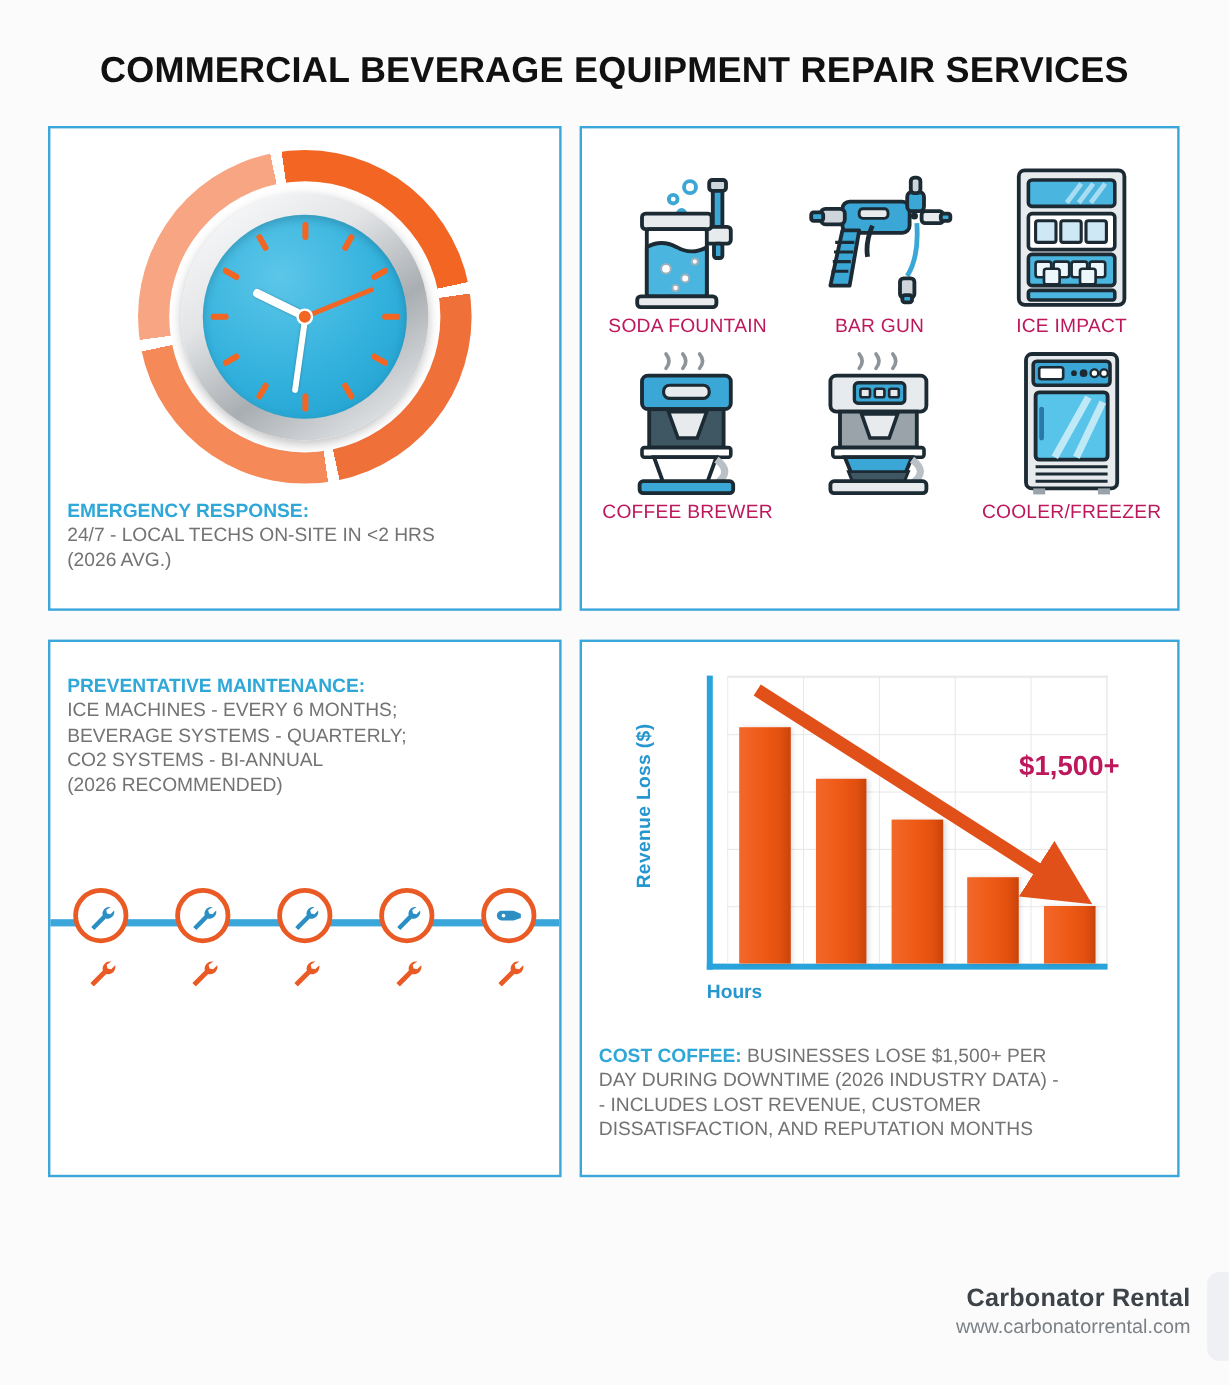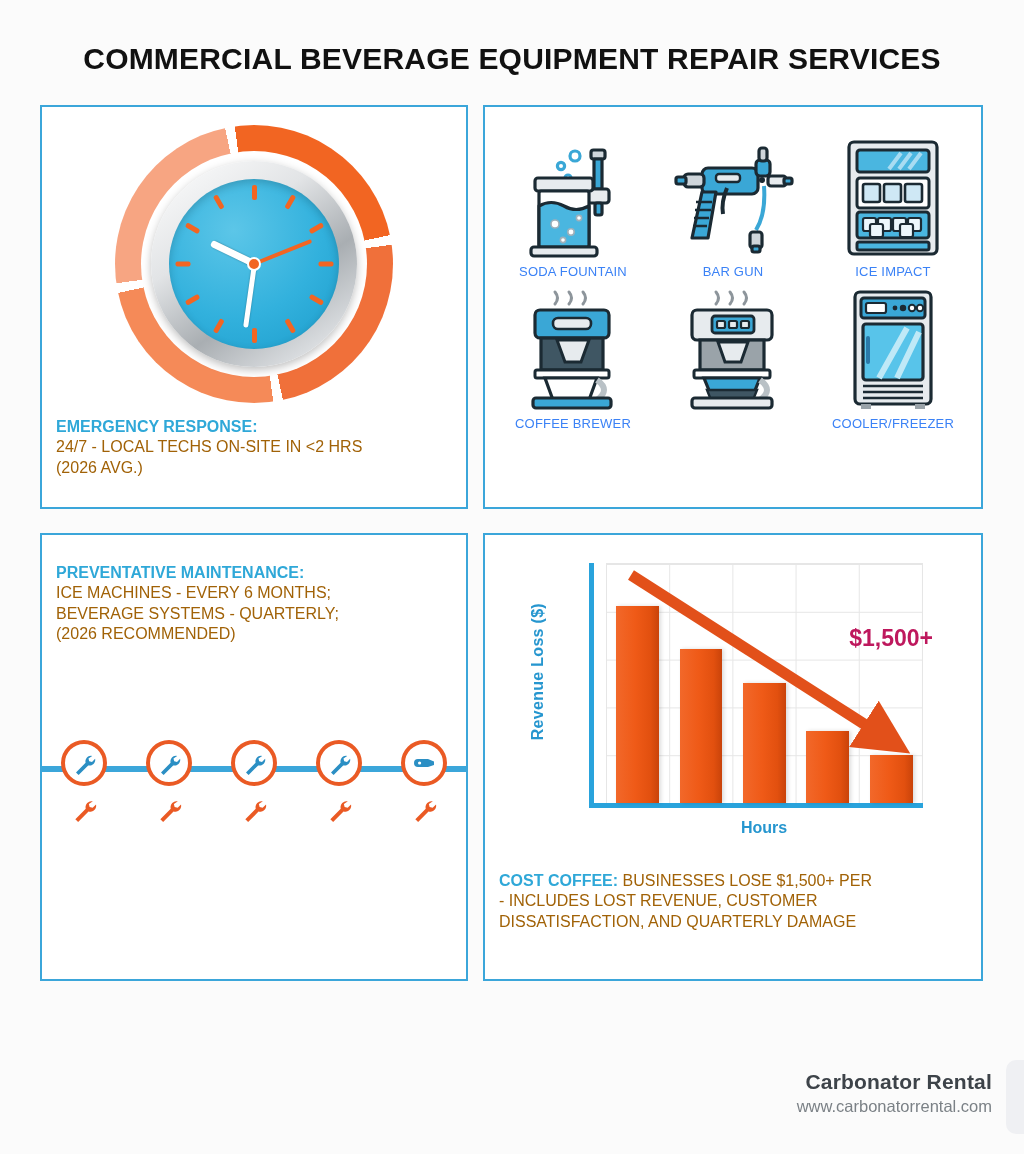--- a/index.html
+++ b/index.html
@@ -67,28 +67,28 @@
   .hand-h,.hand-m,.hand-s{position:absolute;left:50%;bottom:50%;transform-origin:50% 100%;border-radius:3px;}
   .hand-h{width:7px;margin-left:-3.5px;height:48px;background:#fff;box-shadow:0 1px 2px rgba(0,0,0,.35);}
   .hand-m{width:5px;margin-left:-2.5px;height:64px;background:#fff;box-shadow:0 1px 2px rgba(0,0,0,.35);}
   .hand-s{width:4px;margin-left:-2px;height:62px;background:#f26522;}
   .hub{position:absolute;left:50%;top:50%;width:14px;height:14px;margin:-7px 0 0 -7px;
     border-radius:50%;background:#f26522;border:2px solid #fff;box-sizing:border-box;}
 
   
   .caption{position:absolute;left:14px;right:14px;text-align:left;line-height:1.28;}
   .cap-head{color:#2fa8d8;font-weight:bold;font-size:16px;}
-  .cap-body{color:#a16207;font-size:16px;}
+  .cap-body{color:#737373;font-size:16px;}
 
   
   .equip-grid{position:absolute;left:8px;right:8px;top:26px;
     display:grid;grid-template-columns:repeat(3,1fr);row-gap:6px;}
   .equip-cell{display:flex;flex-direction:column;align-items:center;}
   .equip-art{height:125px;display:flex;align-items:flex-end;justify-content:center;}
-  .equip-label{font-size:13px;color:#3b82f6;letter-spacing:.2px;margin-top:6px;white-space:nowrap;}
+  .equip-label{font-size:16px;color:#be185d;letter-spacing:.2px;margin-top:6px;white-space:nowrap;}
 
   
   .timeline{position:absolute;left:0;right:0;top:205px;height:96px;}
   .tl-line{position:absolute;left:0;right:0;top:26px;height:6px;background:#3ba6da;}
   .tl-nodes{position:absolute;left:0;right:0;top:0;display:flex;justify-content:space-around;}
   .tl-node{width:56px;display:flex;flex-direction:column;align-items:center;}
   .tl-circle{width:46px;height:46px;border-radius:50%;background:#fff;
     border:4px solid #ea5a24;box-sizing:border-box;display:flex;align-items:center;justify-content:center;}
   .tl-sub{margin-top:10px;}
 
@@ -101,21 +101,21 @@
   .grid-area{position:absolute;left:12px;top:0;right:0;bottom:0;
     background-image:
       linear-gradient(to right,#e6e6e6 1px,transparent 1px),
       linear-gradient(to bottom,#e6e6e6 1px,transparent 1px);
     background-size:20% 20%;
     border-top:1px solid #e6e6e6;border-right:1px solid #e6e6e6;}
   .bars{position:absolute;left:12px;right:0;bottom:0;top:0;display:flex;align-items:flex-end;
     justify-content:space-around;}
   .bar{width:13.5%;background:linear-gradient(to right,#f2682a 0%,#ef5a17 45%,#e2500f 80%,#c9430a 100%);
     box-shadow:2px 0 4px rgba(0,0,0,.14);}
-  .x-title{position:absolute;left:58px;right:0;top:262px;text-align:center;
+  .x-title{position:absolute;left:58px;right:0;top:262px;
     color:#2696cf;font-weight:bold;font-size:16px;}
   .annot{position:absolute;right:6px;top:68px;color:#be185d;font-weight:bold;font-size:23px;}
   .arrow-svg{position:absolute;left:58px;top:6px;width:350px;height:240px;overflow:visible;}
 
   
   .footer{position:absolute;right:32px;bottom:38px;text-align:right;}
   .brand{font-size:21px;font-weight:bold;color:#3d4349;letter-spacing:.2px;}
   .brand-url{font-size:16.5px;color:#7b8186;margin-top:3px;}
   .logo-box{position:absolute;right:-88px;bottom:-18px;width:74px;height:74px;
     border-radius:10px;background:#eff0f3;}
@@ -317,20 +317,21 @@
       </div>
 
     </div>
   </div>
 
   <div class="panel" id="panel-maint">
     <div class="caption" style="top:28px;">
       <div class="cap-head">PREVENTATIVE MAINTENANCE:</div>
       <div class="cap-body">ICE MACHINES - EVERY 6 MONTHS;</div>
       <div class="cap-body">BEVERAGE SYSTEMS - QUARTERLY;</div>
+      <div class="cap-body">CO2 SYSTEMS - BI-ANNUAL</div>
       <div class="cap-body">(2026 RECOMMENDED)</div>
     </div>
 
     <div class="timeline">
       <div class="tl-line"></div>
       <div class="tl-nodes">
 
         <div class="tl-node">
           <div class="tl-circle">
             <svg width="24" height="24" viewBox="0 0 24 24" fill="#2b8fc4">
@@ -426,22 +427,23 @@
       </svg>
 
       <div class="annot">$1,500+</div>
       <div class="x-title">Hours</div>
     </div>
 
     <div class="caption" style="top:336px;">
       <div>
         <span class="cap-head">COST COFFEE:</span><span class="cap-body"> BUSINESSES LOSE $1,500+ PER</span>
       </div>
+      <div class="cap-body">DAY DURING DOWNTIME (2026 INDUSTRY DATA) -</div>
       <div class="cap-body">- INCLUDES LOST REVENUE, CUSTOMER</div>
-      <div class="cap-body">DISSATISFACTION, AND QUARTERLY DAMAGE</div>
+      <div class="cap-body">DISSATISFACTION, AND REPUTATION MONTHS</div>
     </div>
   </div>
 
   <div class="footer">
     <div class="brand">Carbonator Rental</div>
     <div class="brand-url">www.carbonatorrental.com</div>
     <div class="logo-box">
       
     </div>
   </div>

